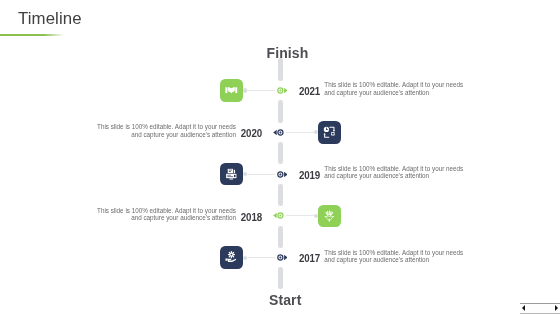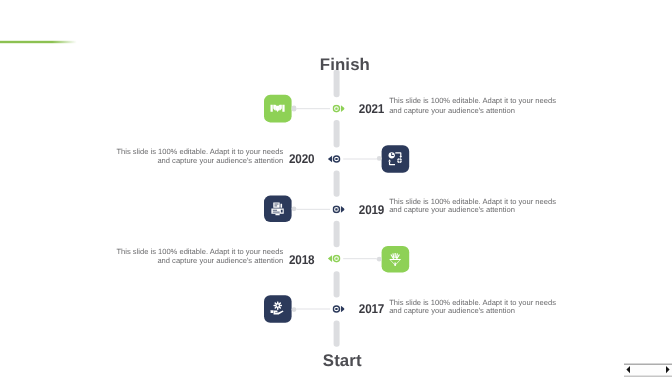--- a/index.html
+++ b/index.html
@@ -36,20 +36,21 @@
 
   .conn{position:absolute;height:1px;background:#e6e7e9;}
   .dot{position:absolute;width:4.2px;height:4.2px;border-radius:50%;
        background:#dcdde0;box-sizing:border-box;}
 </style>
 </head>
 <body>
 
 <div id="slide">
 
+  <div class="title">Timeline</div>
   <div class="title-rule"></div>
 
   <div id="axis">
       <div class="seg" style="top: 57.8px; height: 23.1px;"></div>
       <div class="seg" style="top: 100.1px; height: 22.6px;"></div>
       <div class="seg" style="top: 141.9px; height: 22.6px;"></div>
       <div class="seg" style="top: 183.7px; height: 22.6px;"></div>
       <div class="seg" style="top: 225.5px; height: 22.6px;"></div>
       <div class="seg" style="top: 267.3px; height: 21.5px;"></div>
     </div>

